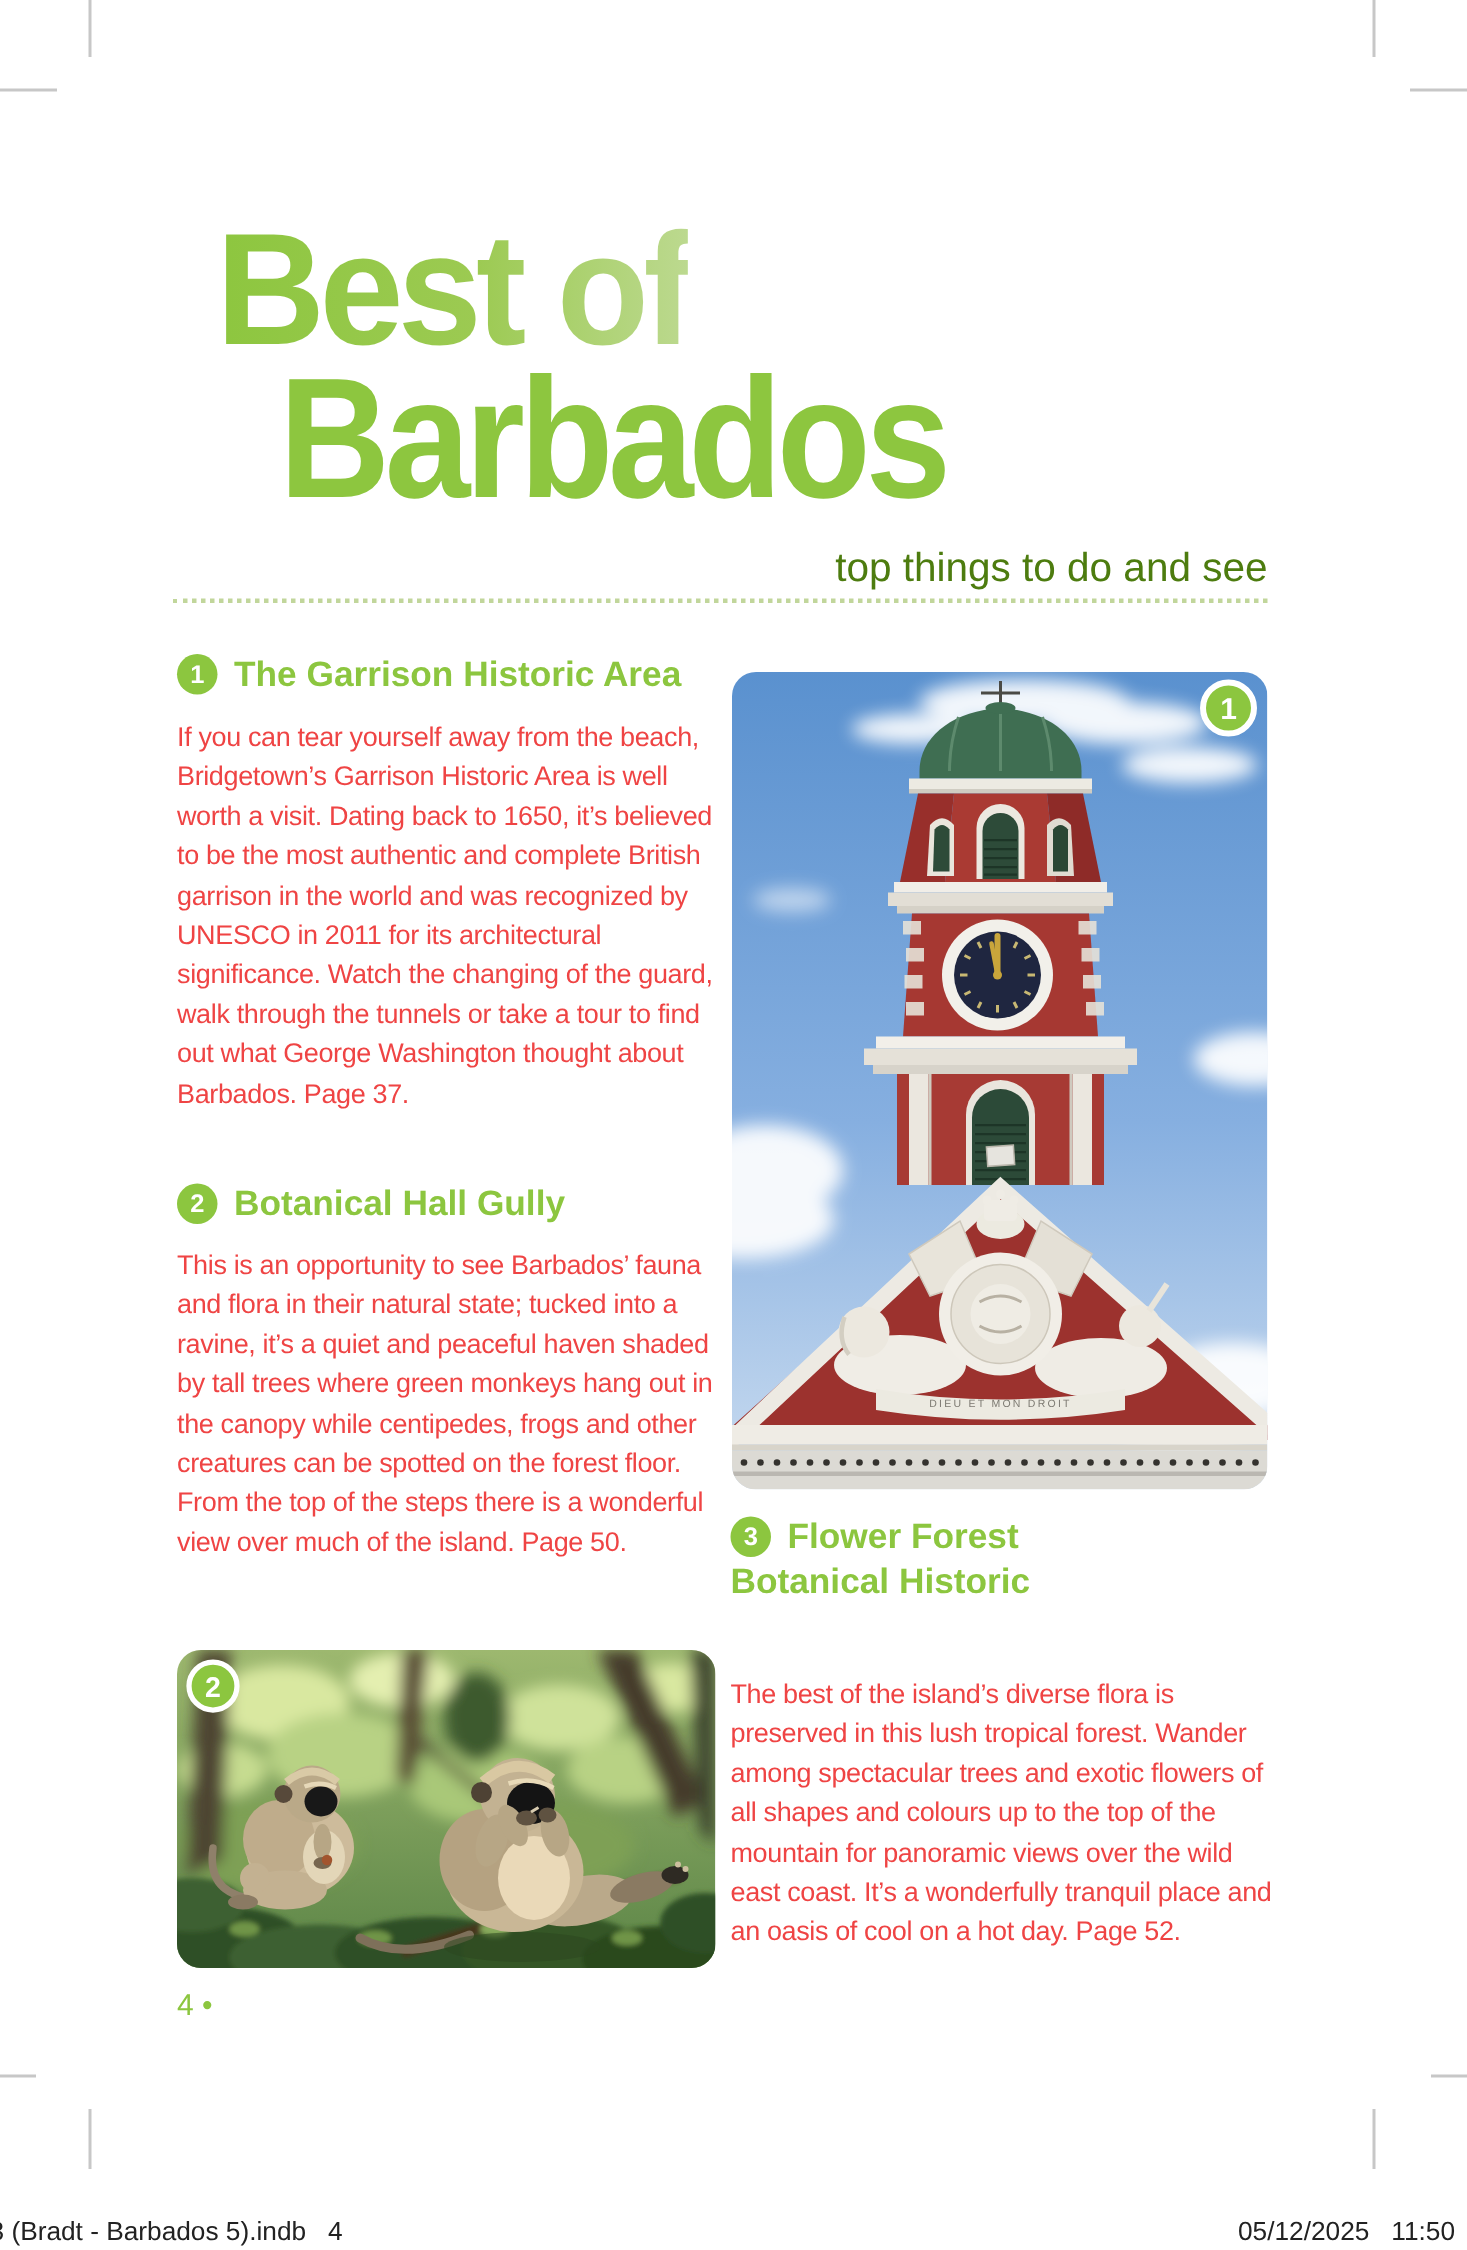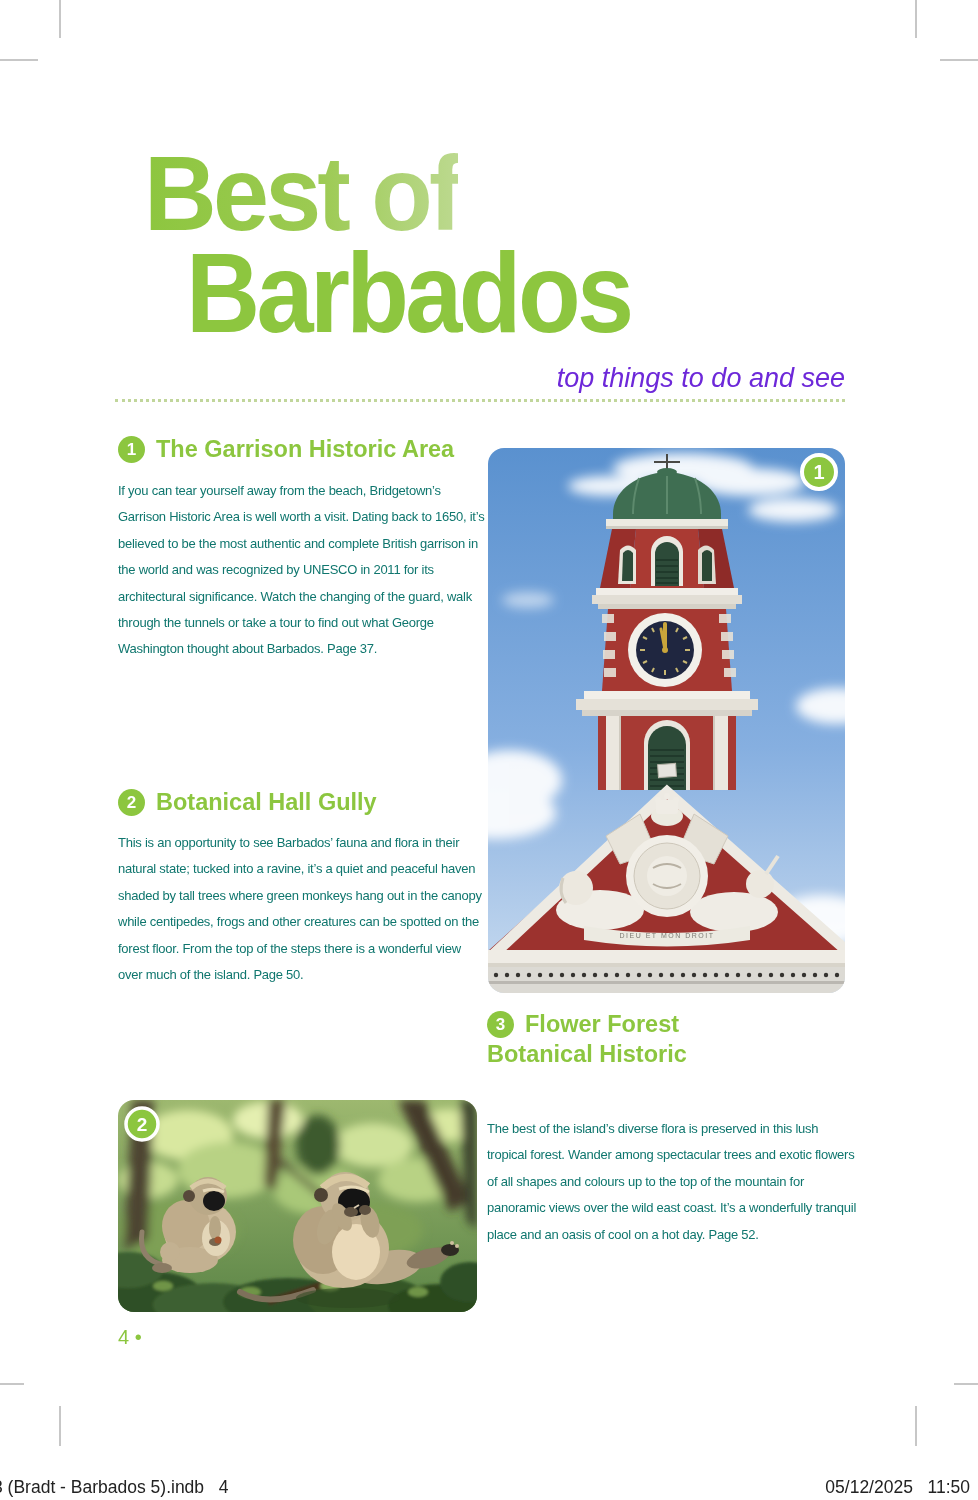--- a/index.html
+++ b/index.html
@@ -7,29 +7,29 @@
         font-family:"Liberation Sans", sans-serif;}
   .crop{position:absolute;background:#c7c7c7;}
   
   .title1{position:absolute;left:144px;top:140px;font-size:106px;font-weight:700;line-height:1;
           letter-spacing:-4px;transform:scaleX(.95);transform-origin:left top;
           background:linear-gradient(90deg,#8dc63f 0%,#9cca52 55%,#bcd98f 100%);
           -webkit-background-clip:text;background-clip:text;color:transparent;}
   .title2{position:absolute;left:186px;top:236px;font-size:114px;font-weight:700;line-height:1;
           letter-spacing:-4px;transform:scaleX(.90);transform-origin:left top;color:#8dc63f;}
   .tagline-wrap{position:absolute;left:115px;top:363px;width:730px;text-align:right;}
-  .tagline{font-size:27px;color:#6d28d9;font-style:italic;}
+  .tagline{font-size:27px;color:#4d7c0f;}
   .dotted-rule{position:absolute;left:115px;top:399px;width:730px;height:0;
                border-top:3px dotted #c1d69b;}
   
   .heading{position:absolute;font-size:23.5px;font-weight:700;color:#8cc63f;line-height:30px;}
   .heading .num{display:inline-block;width:27px;height:27px;border-radius:50%;background:#8cc63f;
                 color:#fff;font-size:17px;font-weight:700;text-align:center;line-height:27px;
                 vertical-align:2px;margin-right:11px;}
-  .body-text{position:absolute;width:370px;font-size:13px;line-height:26.4px;color:#0f766e;
+  .body-text{position:absolute;width:370px;font-size:18px;line-height:26.4px;color:#ef4444;
              letter-spacing:-0.25px;}
   .photo{position:absolute;border-radius:16px;overflow:hidden;}
   .pagenum{position:absolute;left:118px;top:1326px;font-size:20px;color:#8cc63f;}
   
   .footer-left{position:absolute;left:-7px;top:1477px;font-size:17.5px;color:#222;white-space:pre;}
   .footer-right{position:absolute;right:8px;top:1477px;font-size:17.5px;color:#222;white-space:pre;margin-left:48px;}
 </style>
 </head>
 <body>
 

